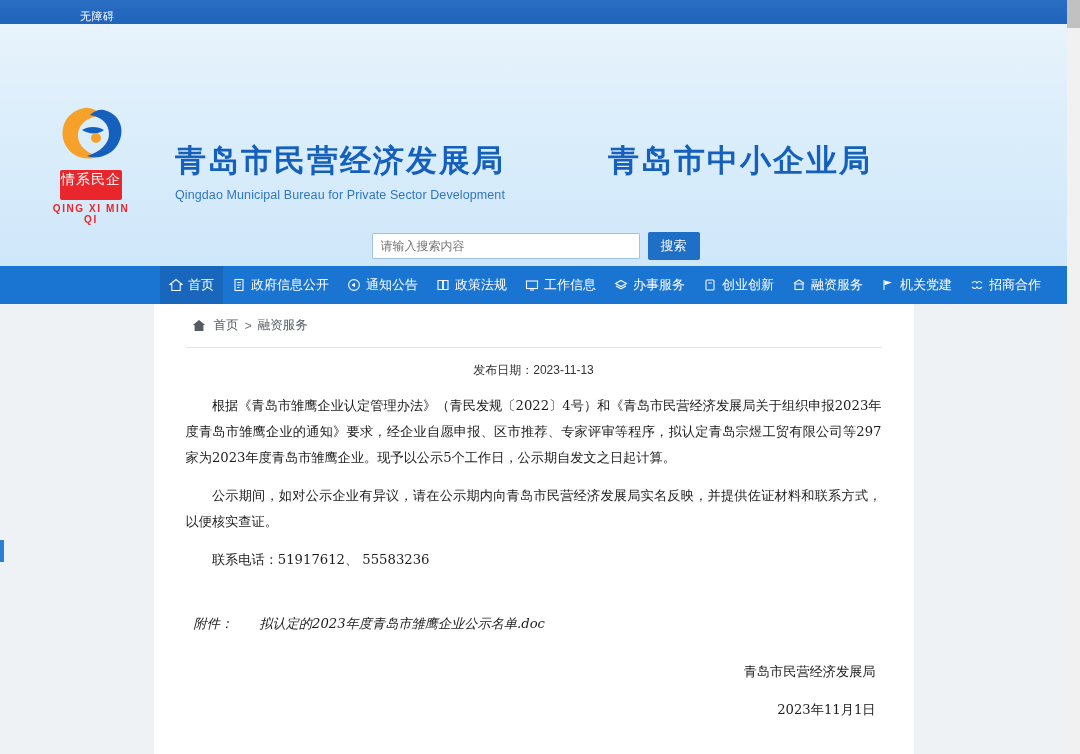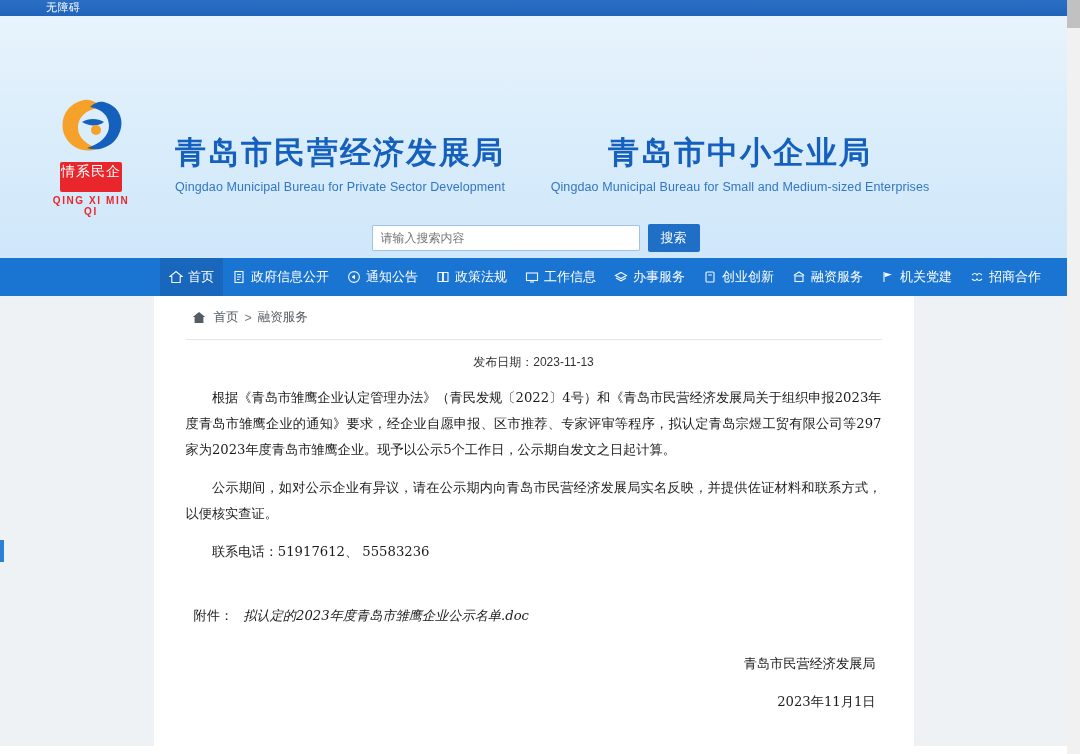--- a/index.html
+++ b/index.html
@@ -13,26 +13,26 @@
   .page {
     position: relative;
     width: 1080px;
     height: 754px;
     overflow: hidden;
     background: #ffffff;
   }
 
   
   .access-bar {
-    height: 16px;
+    height: 24px;
     background: #1a5fb4;
     background: linear-gradient(#2b6fc4, #1f63bb);
     display: flex;
-    align-items: flex-start;
-    padding-left: 46px;
+    align-items: flex-end;
+    padding-left: 80px;
     width: 1067px;
   }
   .access-bar .label {
     color: #ffffff;
     font-size: 11px;
     letter-spacing: 0.5px;
   }
 
   
   .header {
@@ -231,21 +231,21 @@
     text-indent: 2em;
   }
   .doc-phone { margin-top: 14px; }
   .attach {
     margin-top: 38px;
     font-size: 13.2px;
     color: #1b1b1b;
     text-indent: 0;
     padding-left: 8px;
   }
-  .attach .att-label { margin-right: 6px; }
+  .attach .att-label { margin-right: 22px; font-style: italic; }
   .attach .att-file { color: #1b1b1b; cursor: pointer; font-style: italic; }
   .sign {
     margin-top: 22px;
     text-align: right;
     font-size: 13.2px;
     color: #1b1b1b;
     font-family: "DejaVu Serif", "Liberation Serif", serif;
     padding-right: 6px;
   }
   .sign-date {
@@ -306,21 +306,20 @@
         <div class="logo-sub">QING XI MIN QI</div>
       </div>
 
       <div class="titles">
         <div class="title-block left">
           <div class="title-cn">青岛市民营经济发展局</div>
           <div class="title-en">Qingdao Municipal Bureau for Private Sector Development</div>
         </div>
         <div class="title-block right">
           <div class="title-cn">青岛市中小企业局</div>
-          <div class="title-en">Qingdao Municipal Bureau for Small and Medium-sized Enterprises</div>
         </div>
       </div>
 
       <div class="search-row">
         <input class="search-input" type="text" placeholder="请输入搜索内容" style="">
         <button class="search-btn">搜索</button>
       </div>
 
     </div>
   </div>

